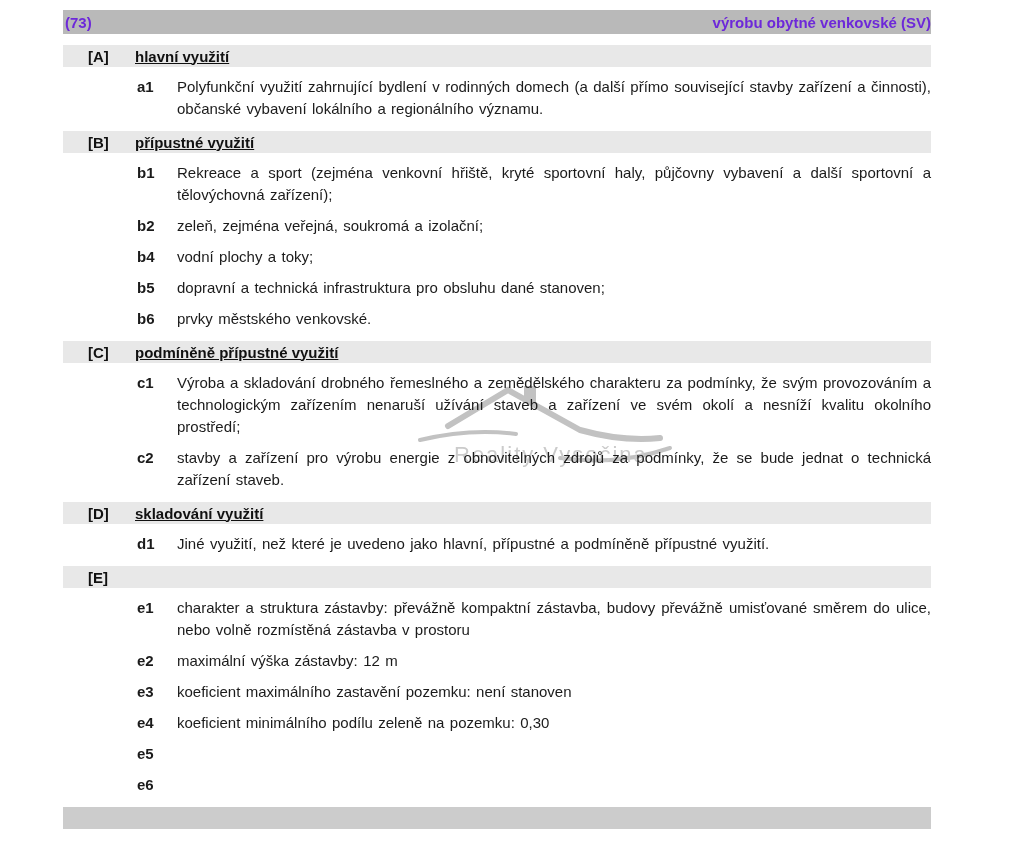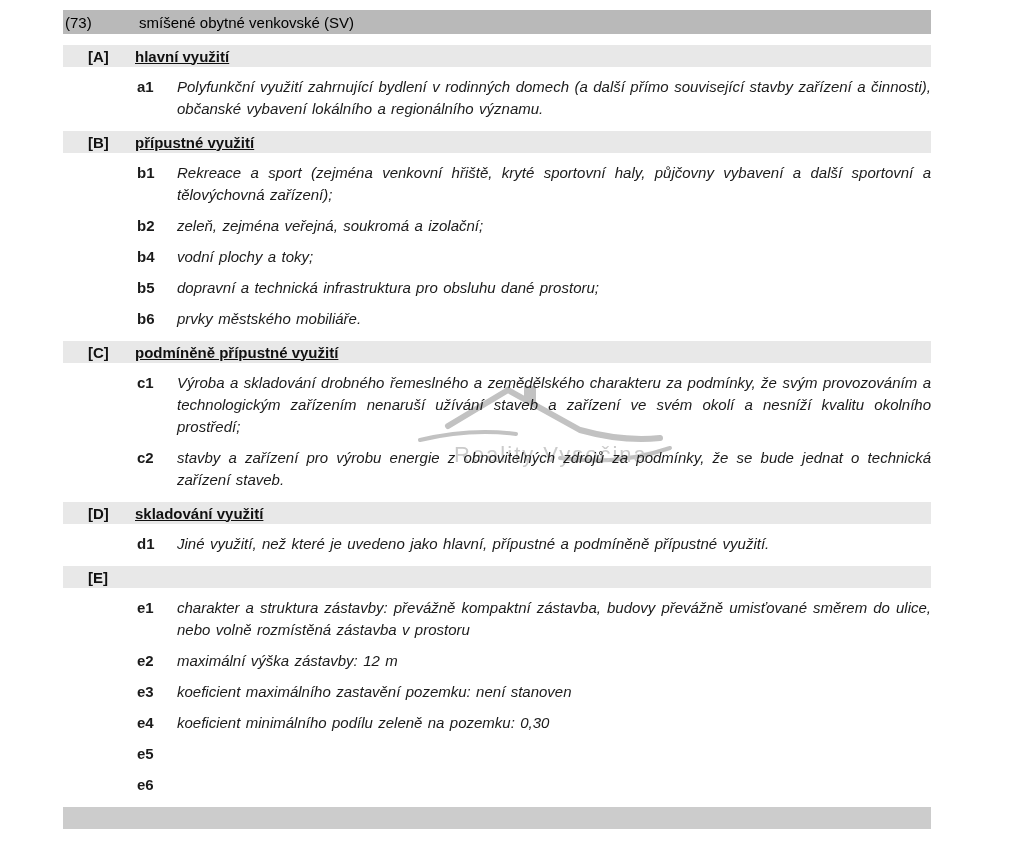--- a/index.html
+++ b/index.html
@@ -14,42 +14,43 @@
   .doc {
     position: absolute;
     left: 63px; top: 10px;
     width: 868px;
     z-index: 2;
   }
   .band-header {
     display: flex; align-items: center;
     background: #b9b9b9;
     height: 24px;
-    font-weight: normal; font-size: 15px;
-    color: #000000;
+    font-weight: bold; font-size: 15px;
+    color: #6d28d9;
+    justify-content: space-between;
   }
   .band-header .num { width: 74px; padding-left: 2px; flex: none; }
   .section-band {
     display: flex; align-items: center;
     background: #e8e8e8;
     height: 22px;
     margin-top: 11px;
     font-weight: bold; font-size: 15px;
     color: #111111;
   }
   .section-band .key { margin-left: 25px; width: 47px; flex: none; }
   .section-band .heading { text-decoration: underline; }
   .item {
     display: flex;
     margin-top: 9px;
     font-size: 15px;
     line-height: 22px;
   }
   .item .label { margin-left: 74px; width: 40px; flex: none; font-weight: bold; }
-  .item .text { width: 754px; text-align: justify; word-spacing: 0.08em; font-style: italic; }
+  .item .text { width: 754px; text-align: justify; word-spacing: 0.08em; }
   .next-band {
     margin-top: 11px;
     height: 22px;
     background: #cccccc;
   }
   .watermark {
     position: absolute;
     left: 408px; top: 376px;
     width: 290px; height: 104px;
     z-index: 1;
@@ -73,21 +74,21 @@
     <path d="M 152 82 Q 210 90 262 72" stroke-width="4"></path>
   </g>
   <rect x="116" y="10" width="12" height="17" fill="#bdbdbd"></rect>
   <text x="46" y="86">Reality Vysočina</text>
 </svg>
 
 <div class="doc">
 
   <div class="band-header">
     <span class="num">(73)</span>
-    <span class="title">smíšené obytné venkovské (SV)</span>
+    <span class="title">výrobu obytné venkovské (SV)</span>
   </div>
 
   <div class="section-band">
     <span class="key">[A]</span>
     <span class="heading">hlavní využití</span>
   </div>
   <div class="item">
     <span class="label">a1</span>
     <span class="text">Polyfunkční využití zahrnující bydlení v rodinných domech (a další přímo související stavby zařízení a činnosti), občanské vybavení lokálního a regionálního významu.</span>
   </div>
@@ -103,25 +104,25 @@
   <div class="item">
     <span class="label">b2</span>
     <span class="text">zeleň, zejména veřejná, soukromá a izolační;</span>
   </div>
   <div class="item">
     <span class="label">b4</span>
     <span class="text">vodní plochy a toky;</span>
   </div>
   <div class="item">
     <span class="label">b5</span>
-    <span class="text">dopravní a technická infrastruktura pro obsluhu dané prostoru;</span>
+    <span class="text">dopravní a technická infrastruktura pro obsluhu dané stanoven;</span>
   </div>
   <div class="item">
     <span class="label">b6</span>
-    <span class="text">prvky městského mobiliáře.</span>
+    <span class="text">prvky městského venkovské.</span>
   </div>
 
   <div class="section-band">
     <span class="key">[C]</span>
     <span class="heading">podmíněně přípustné využití</span>
   </div>
   <div class="item">
     <span class="label">c1</span>
     <span class="text">Výroba a skladování drobného řemeslného a zemědělského charakteru za podmínky, že svým provozováním a technologickým zařízením nenaruší užívání staveb a zařízení ve svém okolí a nesníží kvalitu okolního prostředí;</span>
   </div>

